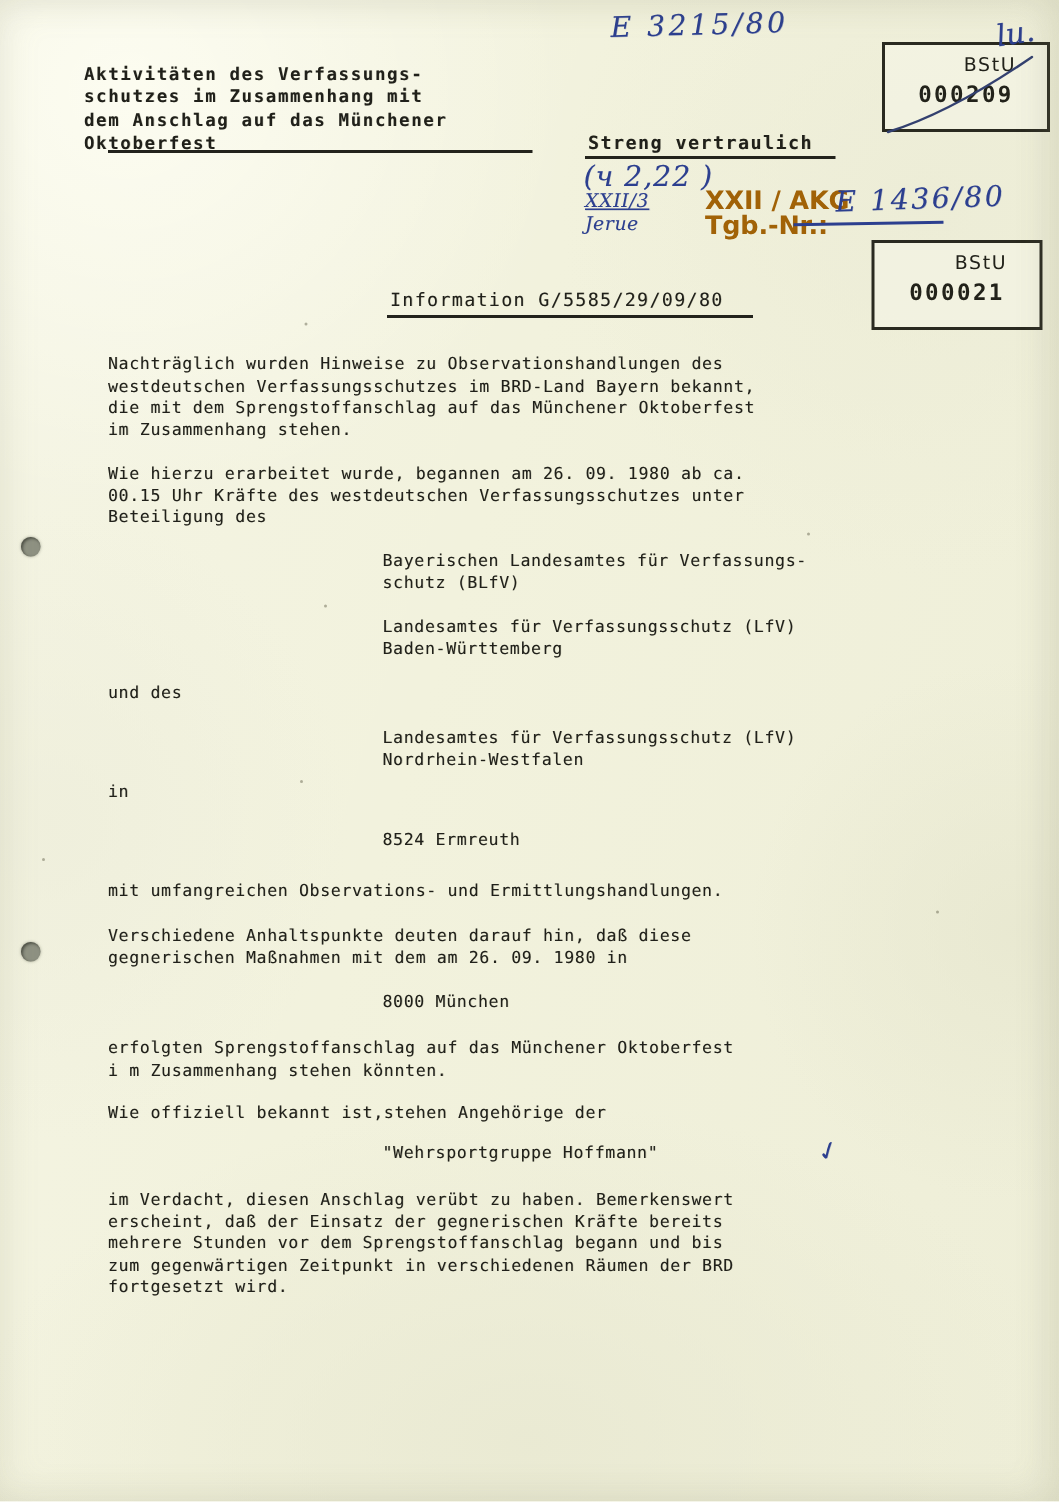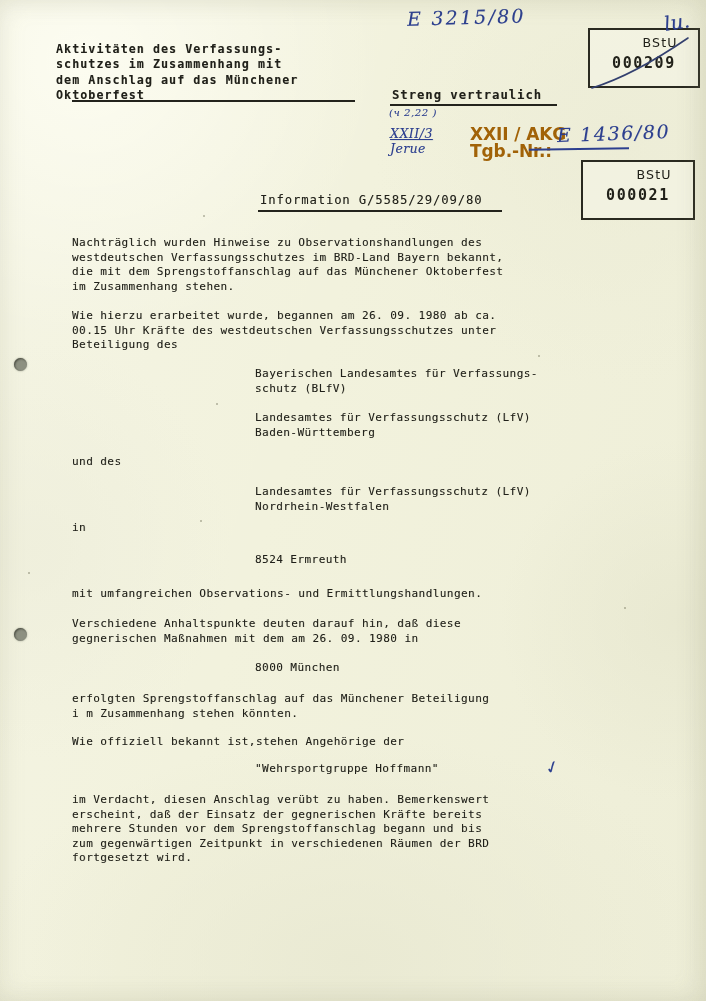--- a/index.html
+++ b/index.html
@@ -161,21 +161,21 @@
     letter-spacing: 2.2px;
     transform: rotate(-1.6deg);
   }
   #hw-initials {
     left: 664px; top: 10px;
     font-size: 20px;
     transform: rotate(-9deg);
   }
   #hw-paren-note {
     left: 389px; top: 107px;
-    font-size: 10px;
+    font-size: 19px;
     letter-spacing: 0.6px;
   }
   #hw-dept-note {
     left: 390px; top: 126px;
     font-size: 12.5px;
     letter-spacing: 0.5px;
     text-decoration: underline;
   }
   #hw-signature-note {
     left: 390px; top: 141px;
@@ -307,21 +307,21 @@
 
   <div class="typed inset-block" style="top:553px">8524 Ermreuth</div>
 
   <div class="typed body-block" style="top:587px">mit umfangreichen Observations- und Ermittlungshandlungen.</div>
 
   <div class="typed body-block" style="top:617px">Verschiedene Anhaltspunkte deuten darauf hin, daß diese
 gegnerischen Maßnahmen mit dem am 26. 09. 1980 in</div>
 
   <div class="typed inset-block" style="top:661px">8000 München</div>
 
-  <div class="typed body-block" style="top:692px">erfolgten Sprengstoffanschlag auf das Münchener Beteiligung
+  <div class="typed body-block" style="top:692px">erfolgten Sprengstoffanschlag auf das Münchener Oktoberfest
 i m Zusammenhang stehen könnten.</div>
 
   <div class="typed body-block" style="top:735px">Wie offiziell bekannt ist,stehen Angehörige der</div>
 
   <div class="typed inset-block" style="top:762px">"Wehrsportgruppe Hoffmann"</div>
 
   <div class="typed body-block" style="top:793px">im Verdacht, diesen Anschlag verübt zu haben. Bemerkenswert
 erscheint, daß der Einsatz der gegnerischen Kräfte bereits
 mehrere Stunden vor dem Sprengstoffanschlag begann und bis
 zum gegenwärtigen Zeitpunkt in verschiedenen Räumen der BRD

